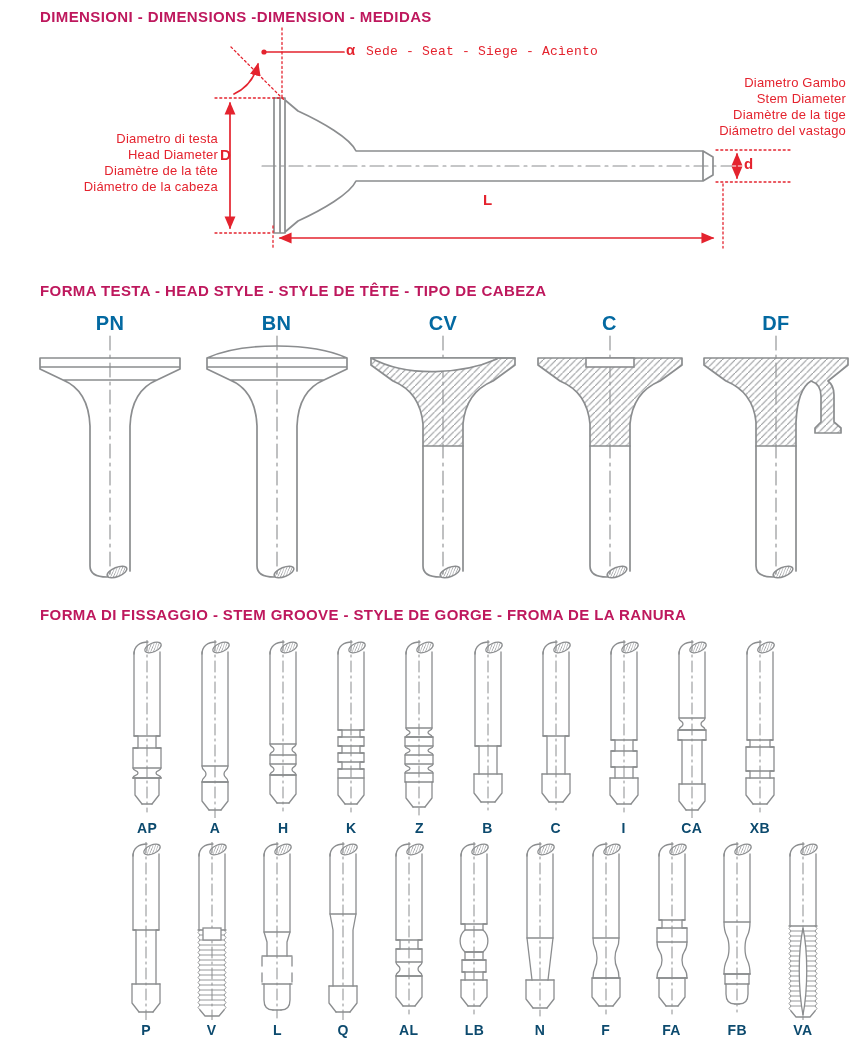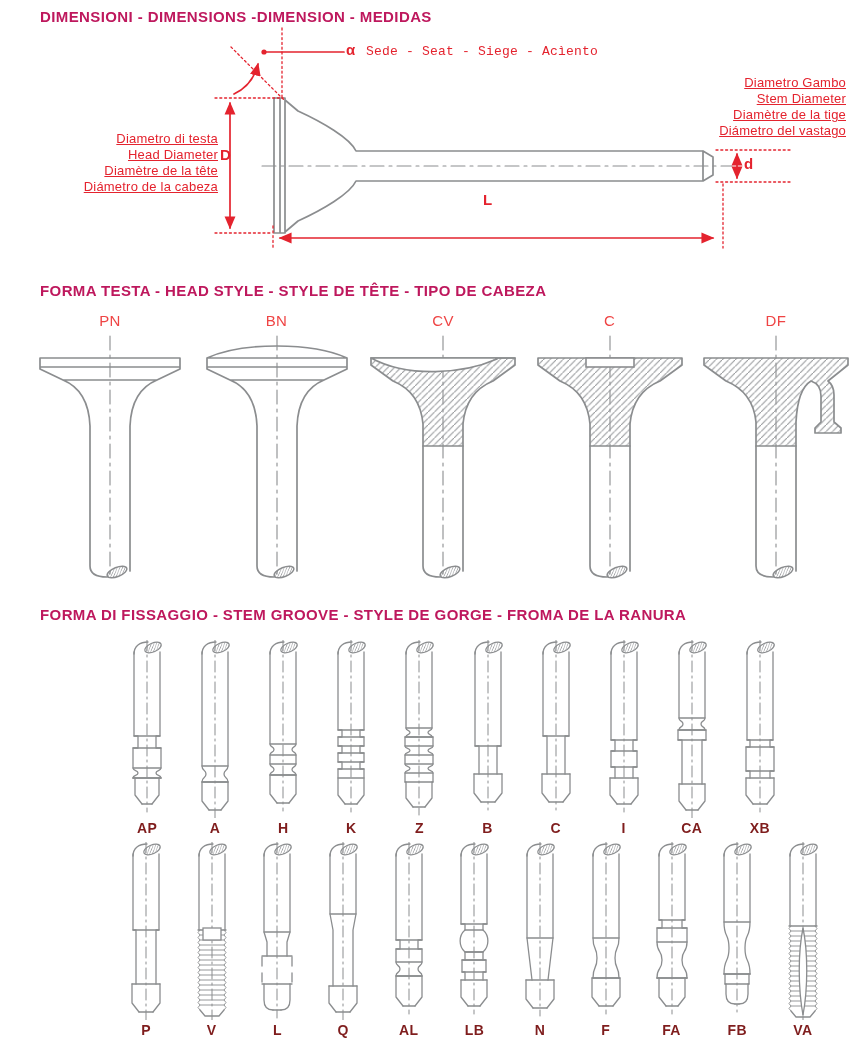--- a/index.html
+++ b/index.html
@@ -3,31 +3,31 @@
 <meta charset="utf-8">
 <title>Valve Catalog</title>
 <style>
   html,body{margin:0;padding:0;background:#fff;}
   .page{position:relative;width:860px;height:1051px;background:#fff;overflow:hidden;
         font-family:"Liberation Sans",sans-serif;}
   .sec-title{position:absolute;left:40px;color:#be185d;font-size:15px;font-weight:bold;
              letter-spacing:.4px;white-space:nowrap;}
   .rl{position:absolute;color:#e4232e;font-size:13px;line-height:16px;letter-spacing:.2px;}
   .sym{font-weight:bold;font-size:15px;}
-  .tr{text-align:right;text-decoration:underline;}
+  .tr{text-align:right;}
   .tc{text-align:center;}
   .abs-svg{position:absolute;left:0;top:0;}
   
   .head-row{position:absolute;left:30px;top:312px;width:826px;display:flex;justify-content:space-between;}
   .head-item{width:160px;display:flex;flex-direction:column;align-items:center;}
-  .head-label{color:#ef4444;font-weight:normal;font-size:15px;height:22px;letter-spacing:.4px;}
+  .head-label{color:#0369a1;font-weight:bold;font-size:20px;height:22px;letter-spacing:.4px;}
   .stem-row1{position:absolute;left:119px;top:640px;width:669px;display:flex;justify-content:space-between;}
   .stem-row2{position:absolute;left:118px;top:842px;width:713px;display:flex;justify-content:space-between;}
   .stem-item{width:56px;display:flex;flex-direction:column;align-items:center;}
-  .stem-label{margin-top:2px;color:#7f1d1d;font-weight:bold;font-size:14px;letter-spacing:.4px;}
+  .stem-label{margin-top:2px;color:#0c4a6e;font-weight:bold;font-size:14px;letter-spacing:.4px;}
   
   .g{fill:none;stroke:#8b8d8f;stroke-width:1.3;stroke-linejoin:round;stroke-linecap:round;}
   .g2{fill:none;stroke:#8b8d8f;stroke-width:1.7;stroke-linejoin:round;stroke-linecap:round;}
   .cl{stroke-dasharray:11 4 2 4;stroke-width:1;}
   .cl2{stroke-dasharray:14 5 3 5;stroke-width:1.1;}
   .hf{fill:url(#hatS);}
   .th{stroke-width:.9;}
   .key{fill:#fff;stroke:#8b8d8f;stroke-width:1.3;}
   .spk{fill:#fff;stroke:#8b8d8f;stroke-width:1.3;}
   .dsh{stroke-dasharray:9 7;}

